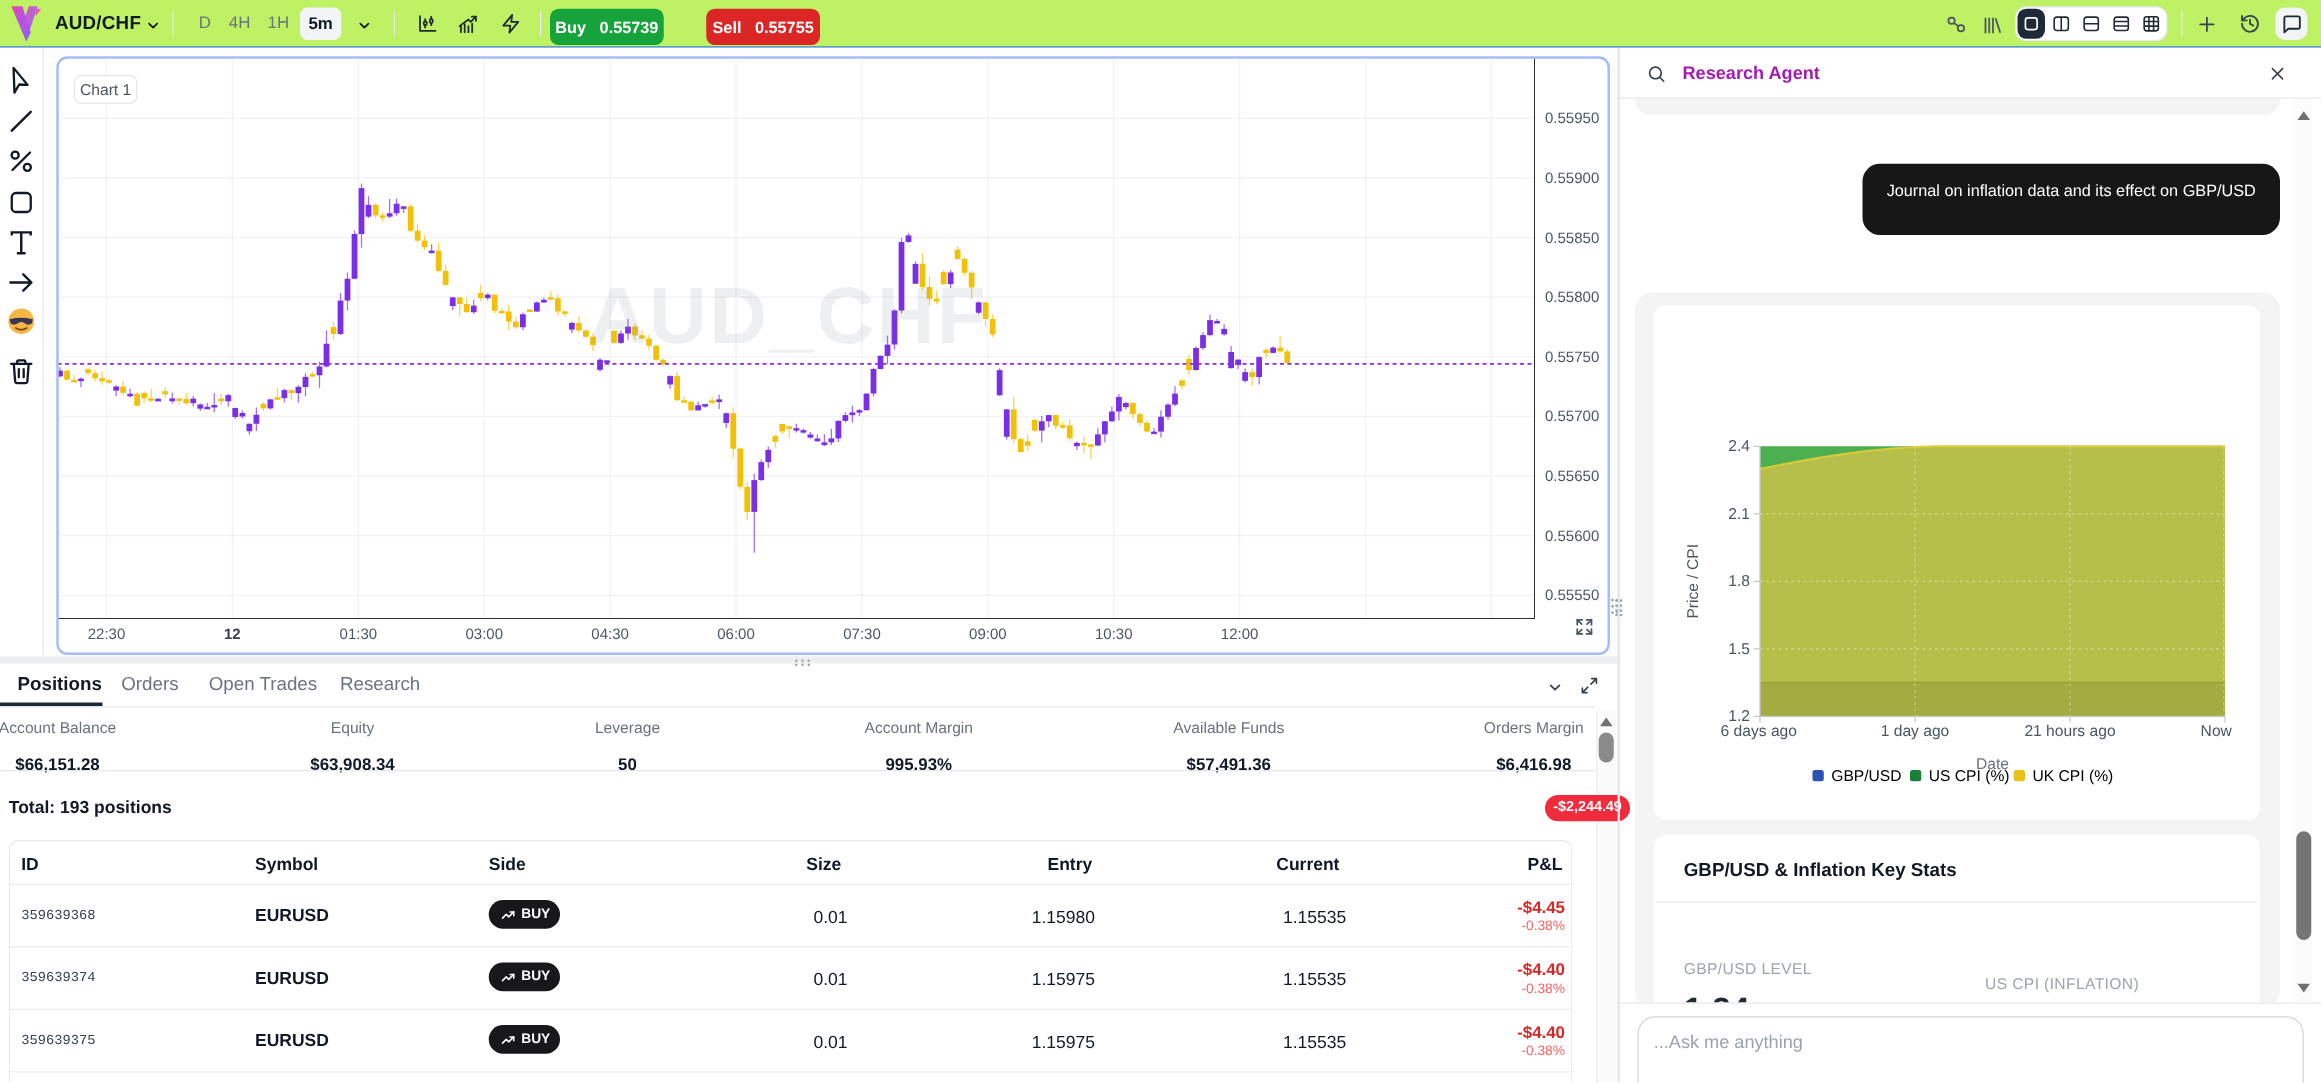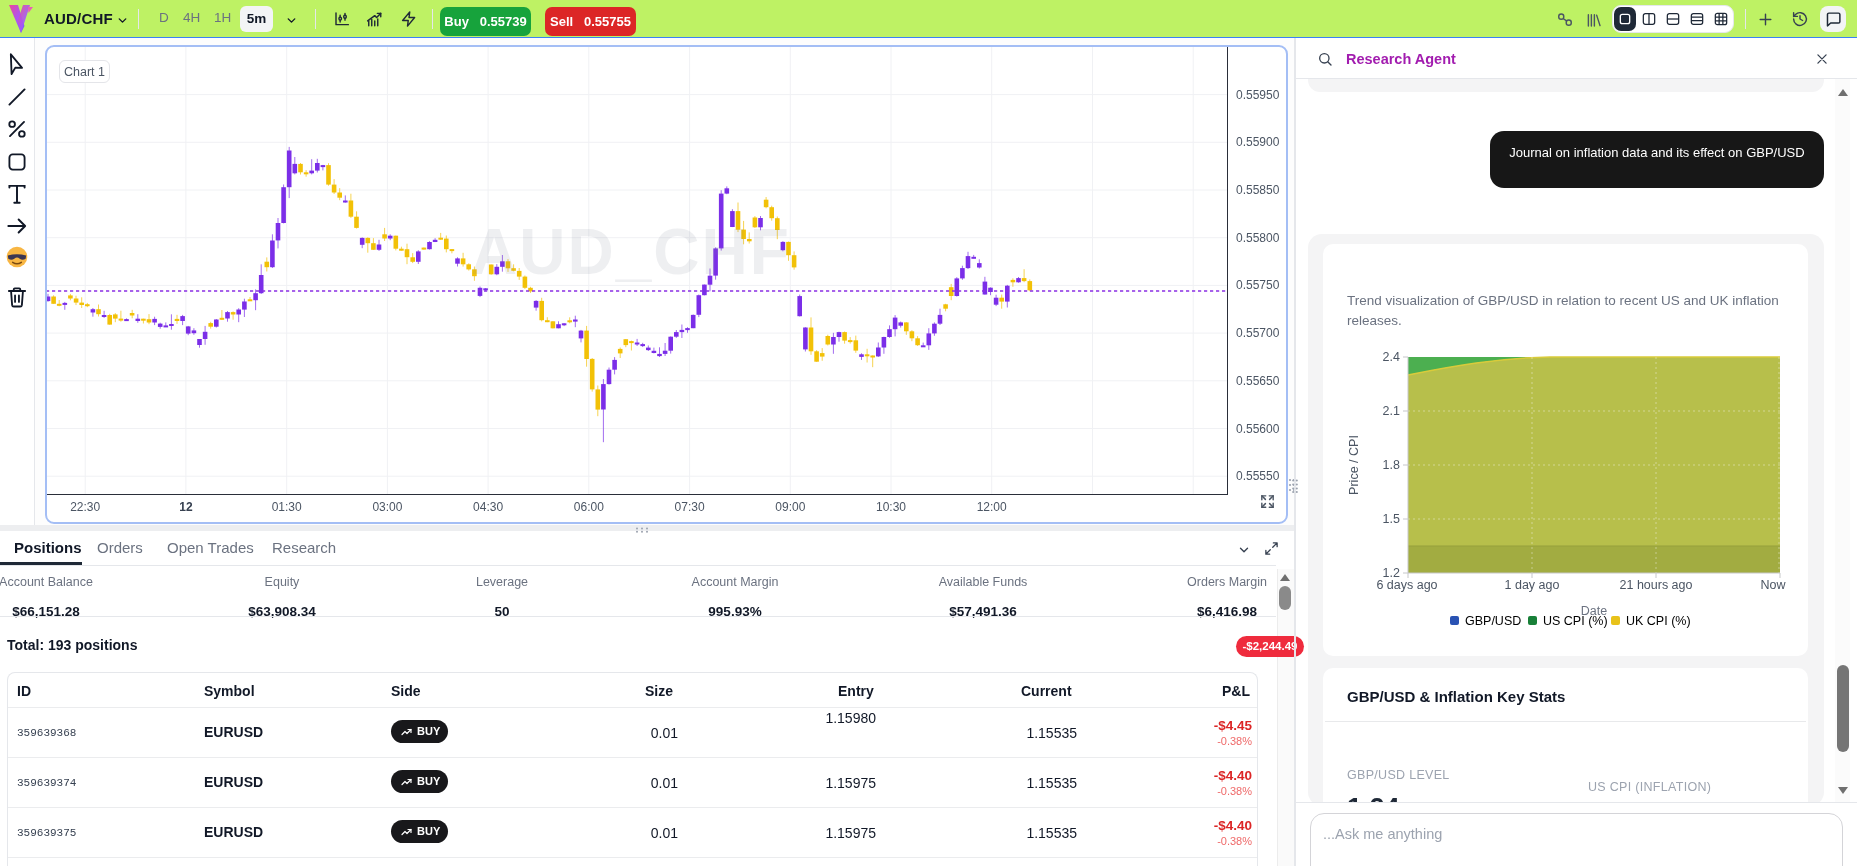--- a/index.html
+++ b/index.html
@@ -129,21 +129,21 @@
   <svg class="abs" style="left:365px;top:10px" width="18" height="18" viewBox="0 0 24 24" fill="none" stroke="#1f2937" stroke-width="1.9" stroke-linecap="round" stroke-linejoin="round">
     <path d="M5 14.5V21M9 12.5V21M13 14.5V21M17 12V21"></path>
         <path d="M3.5 14.5L13 7.5l2.5 2.5L21 4.5"></path>
         <path d="M16.5 4.5H21V9"></path>
   </svg>
   <svg class="abs" style="left:400px;top:10px" width="18" height="18" viewBox="0 0 24 24" fill="none" stroke="#1f2937" stroke-width="1.9" stroke-linejoin="round">
     <path d="M13 2.5L3.5 14H11l-1 7.5L19.5 10H12l1-7.5z"></path>
   </svg>
   <div class="vsep" style="left:432px"></div>
   <div class="btn-trade" style="left:440px;width:91px;background:#17a33c;">Buy&nbsp;&nbsp;&nbsp;0.55739</div>
-  <div class="btn-trade" style="left:545px;width:91px;background:#dc2626;">Sell&nbsp;&nbsp;&nbsp;0.55755</div>
+  <div class="btn-trade" style="left:565px;width:91px;background:#dc2626;">Sell&nbsp;&nbsp;&nbsp;0.55755</div>
   <svg class="abs" style="left:1556px;top:11px" width="18" height="18" viewBox="0 0 24 24" fill="none" stroke="#4b5563" stroke-width="1.9">
     <circle cx="7" cy="7.5" r="3.4"></circle>
         <circle cx="17" cy="15.5" r="3.4"></circle>
         <path d="M9.5 10l5 3.4"></path>
   </svg>
   <svg class="abs" style="left:1585px;top:11px" width="18" height="18" viewBox="0 0 24 24" fill="none" stroke="#4b5563" stroke-width="1.9" stroke-linecap="round">
     <path d="M4.5 5v15M8.5 5v15M12.5 5v15M15.5 5.5l4.5 14"></path>
   </svg>
   <div class="abs" style="left:1612px;top:5px;width:122px;height:28px;border:1px solid #e5e7eb;border-radius:9px;background:#fff;"></div>
   <div class="abs" style="left:1614px;top:7px;width:22px;height:24px;background:#1f2937;border-radius:7px;"></div>
@@ -719,21 +719,21 @@
     <div class="buypill" style="top:147px">
           <svg width="13" height="12" viewBox="0 0 24 24" fill="none" stroke="#fff" stroke-width="2.4" stroke-linecap="round" stroke-linejoin="round">
             <path d="M3 17l6-6 4 4 8-8"></path>
             <path d="M15 7h6v6"></path>
           </svg>
           <span>BUY</span>
         </div>
     <div class="td" style="left:610px;top:52px;width:60px;text-align:right">0.01</div>
     <div class="td" style="left:610px;top:102px;width:60px;text-align:right">0.01</div>
     <div class="td" style="left:610px;top:152px;width:60px;text-align:right">0.01</div>
-    <div class="td" style="left:788px;top:37px;width:80px;text-align:right">1.15980</div>
+    <div class="td" style="left:788px;top:52px;width:80px;text-align:right">1.15980</div>
     <div class="td" style="left:788px;top:102px;width:80px;text-align:right">1.15975</div>
     <div class="td" style="left:788px;top:152px;width:80px;text-align:right">1.15975</div>
     <div class="td" style="left:989px;top:52px;width:80px;text-align:right">1.15535</div>
     <div class="td" style="left:989px;top:102px;width:80px;text-align:right">1.15535</div>
     <div class="td" style="left:989px;top:152px;width:80px;text-align:right">1.15535</div>
     <div class="pnl" style="left:1164px;top:45px;width:80px">
           <div class="v">-$4.45</div>
           <div class="p">-0.38%</div>
         </div>
     <div class="pnl" style="left:1164px;top:95px;width:80px">
@@ -770,21 +770,20 @@
     <svg class="abs" style="left:519px;top:14px" width="14" height="14" viewBox="0 0 24 24" fill="none" stroke="#374151" stroke-width="2.2" stroke-linecap="round">
           <path d="M5 5l14 14M19 5L5 19"></path>
         </svg>
   </div>
   <div class="graytop"></div>
   <div class="bubble">
         <div>Journal on inflation data and its effect on GBP/USD</div>
       </div>
   <div class="graybox"></div>
   <div class="rcard1">
-    <div class="sub">Trend visualization of GBP/USD in relation to recent US and UK inflation releases.</div>
     <svg width="485" height="412" viewBox="0 0 485 412" style="position:absolute;left:0;top:0">
       <path d="M85 113 L457 113 L457 113 L227 113 C175 114 130 122 85 131 Z" fill="#4caf50"></path>
       <path d="M85 131 C130 122 175 114 227 113 L457 113 L457 329 L85 329 Z" fill="#b7bf4b"></path>
       <rect x="85" y="302" width="372" height="27" fill="#a2ac41"></rect>
       <line x1="85" y1="302" x2="457" y2="302" stroke="#96a03c" stroke-width="1.2"></line>
       <path d="M85 131 C130 122 175 114 227 113 L457 113" fill="none" stroke="#d9cb3a" stroke-width="1.5"></path>
       <g stroke="rgba(255,255,255,0.4)" stroke-width="1" stroke-dasharray="2,3">
         <line x1="209" y1="113" x2="209" y2="329"></line>
             <line x1="333" y1="113" x2="333" y2="329"></line>
             <line x1="456" y1="113" x2="456" y2="329"></line>

